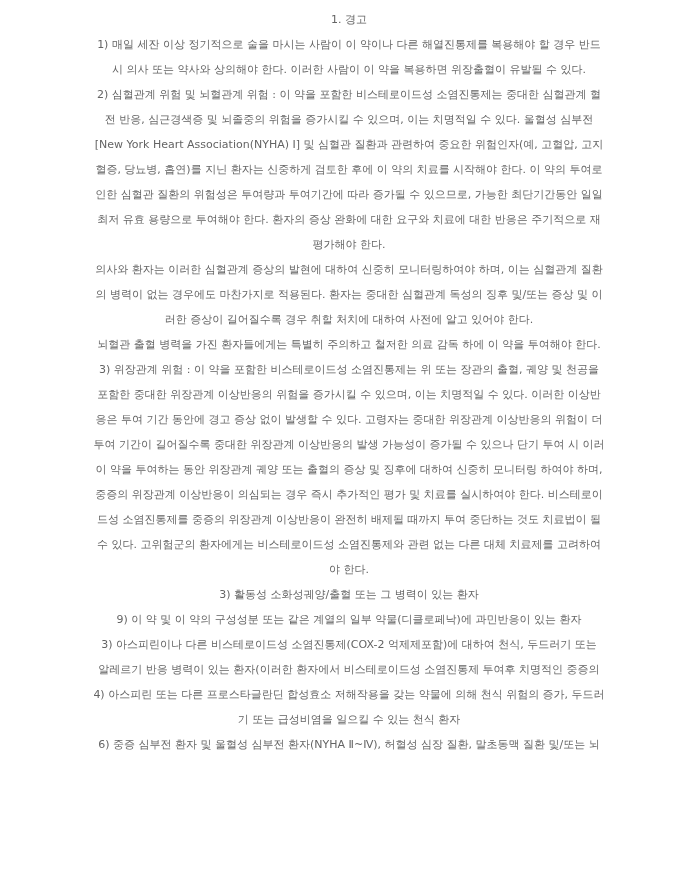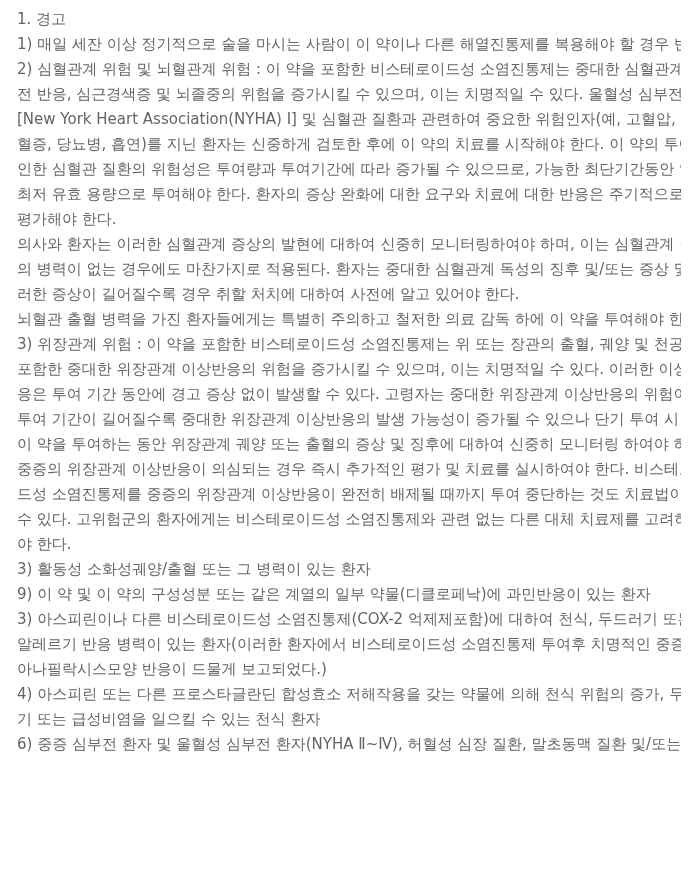--- a/index.html
+++ b/index.html
@@ -10,24 +10,25 @@
   .page {
     position: relative;
     width: 691px;
     height: 881px;
     background: #ffffff;
     overflow: hidden;
     font-family: "DejaVu Sans", "Liberation Sans", sans-serif;
   }
   .doc {
     padding: 7px 10px 0 17px;
-    font-size: 15px;
+    font-size: 11px;
     line-height: 25px;
     color: #646464;
     letter-spacing: 0px;
+    text-align: center;
   }
   .paragraph {
     margin: 0;
     padding: 0;
   }
   .line {
     height: 25px;
     white-space: pre;
     overflow: hidden;
   }
@@ -35,20 +36,21 @@
 </head>
 <body>
 
 <div class="page" style="background: rgb(255, 255, 255);">
   <div class="doc" style="color: rgb(100, 100, 100);">
       <div class="paragraph">
         <div class="line">1. 경고</div>
       </div>
       <div class="paragraph">
         <div class="line">1) 매일 세잔 이상 정기적으로 술을 마시는 사람이 이 약이나 다른 해열진통제를 복용해야 할 경우 반드</div>
+        <div class="line">시 의사 또는 약사와 상의해야 한다. 이러한 사람이 이 약을 복용하면 위장출혈이 유발될 수 있다.</div>
       </div>
       <div class="paragraph">
         <div class="line">2) 심혈관계 위험 및 뇌혈관계 위험 : 이 약을 포함한 비스테로이드성 소염진통제는 중대한 심혈관계 혈</div>
         <div class="line">전 반응, 심근경색증 및 뇌졸중의 위험을 증가시킬 수 있으며, 이는 치명적일 수 있다. 울혈성 심부전</div>
         <div class="line">[New York Heart Association(NYHA) Ⅰ] 및 심혈관 질환과 관련하여 중요한 위험인자(예, 고혈압, 고지</div>
         <div class="line">혈증, 당뇨병, 흡연)를 지닌 환자는 신중하게 검토한 후에 이 약의 치료를 시작해야 한다. 이 약의 투여로</div>
         <div class="line">인한 심혈관 질환의 위험성은 투여량과 투여기간에 따라 증가될 수 있으므로, 가능한 최단기간동안 일일</div>
         <div class="line">최저 유효 용량으로 투여해야 한다. 환자의 증상 완화에 대한 요구와 치료에 대한 반응은 주기적으로 재</div>
         <div class="line">평가해야 한다.</div>
       </div>
@@ -77,21 +79,20 @@
       </div>
       <div class="paragraph">
         <div class="line">3) 활동성 소화성궤양/출혈 또는 그 병력이 있는 환자</div>
       </div>
       <div class="paragraph">
         <div class="line">9) 이 약 및 이 약의 구성성분 또는 같은 계열의 일부 약물(디클로페낙)에 과민반응이 있는 환자</div>
       </div>
       <div class="paragraph">
         <div class="line">3) 아스피린이나 다른 비스테로이드성 소염진통제(COX-2 억제제포함)에 대하여 천식, 두드러기 또는</div>
         <div class="line">알레르기 반응 병력이 있는 환자(이러한 환자에서 비스테로이드성 소염진통제 투여후 치명적인 중증의</div>
-        <div class="line">아나필락시스모양 반응이 드물게 보고되었다.)</div>
       </div>
       <div class="paragraph">
         <div class="line">4) 아스피린 또는 다른 프로스타글란딘 합성효소 저해작용을 갖는 약물에 의해 천식 위험의 증가, 두드러</div>
         <div class="line">기 또는 급성비염을 일으킬 수 있는 천식 환자</div>
       </div>
       <div class="paragraph">
         <div class="line">6) 중증 심부전 환자 및 울혈성 심부전 환자(NYHA Ⅱ~Ⅳ), 허혈성 심장 질환, 말초동맥 질환 및/또는 뇌</div>
       </div>
     </div>
 </div>

